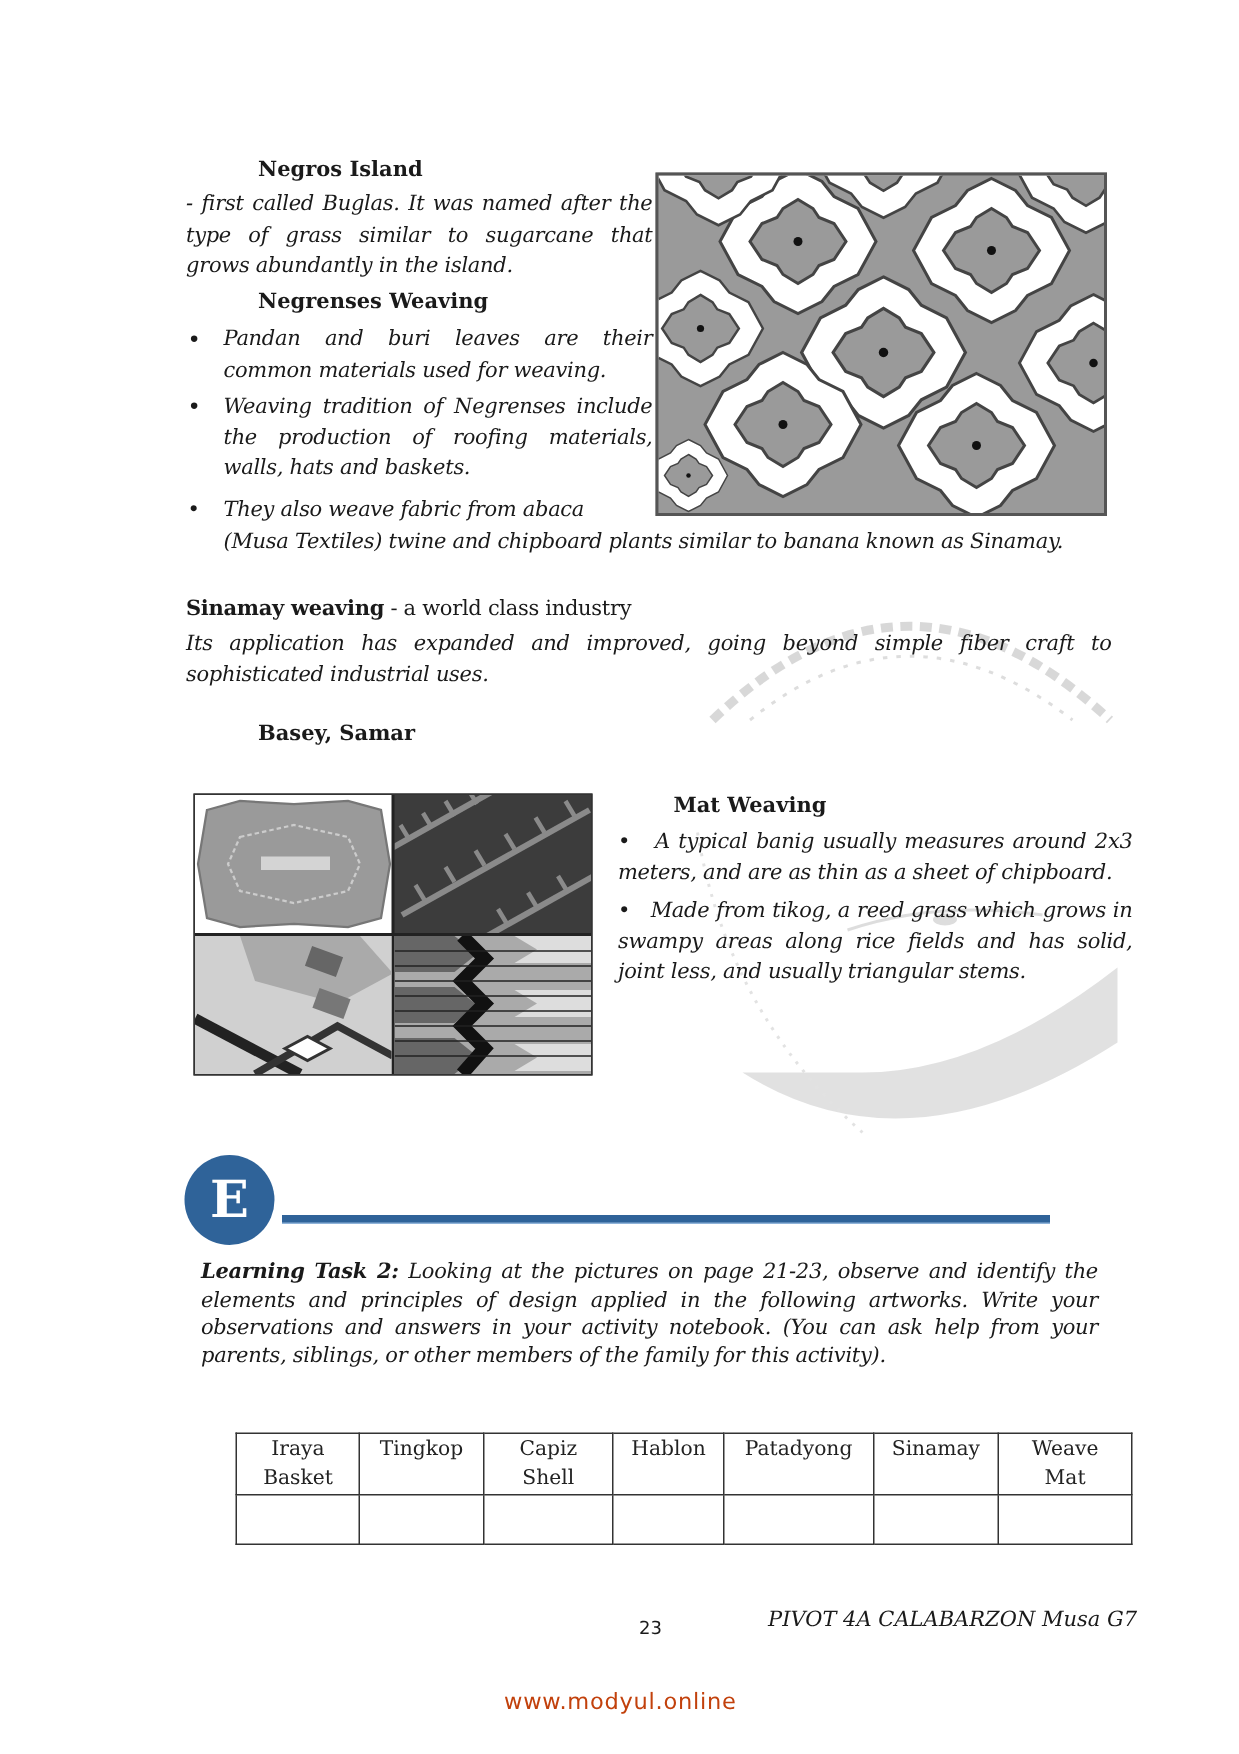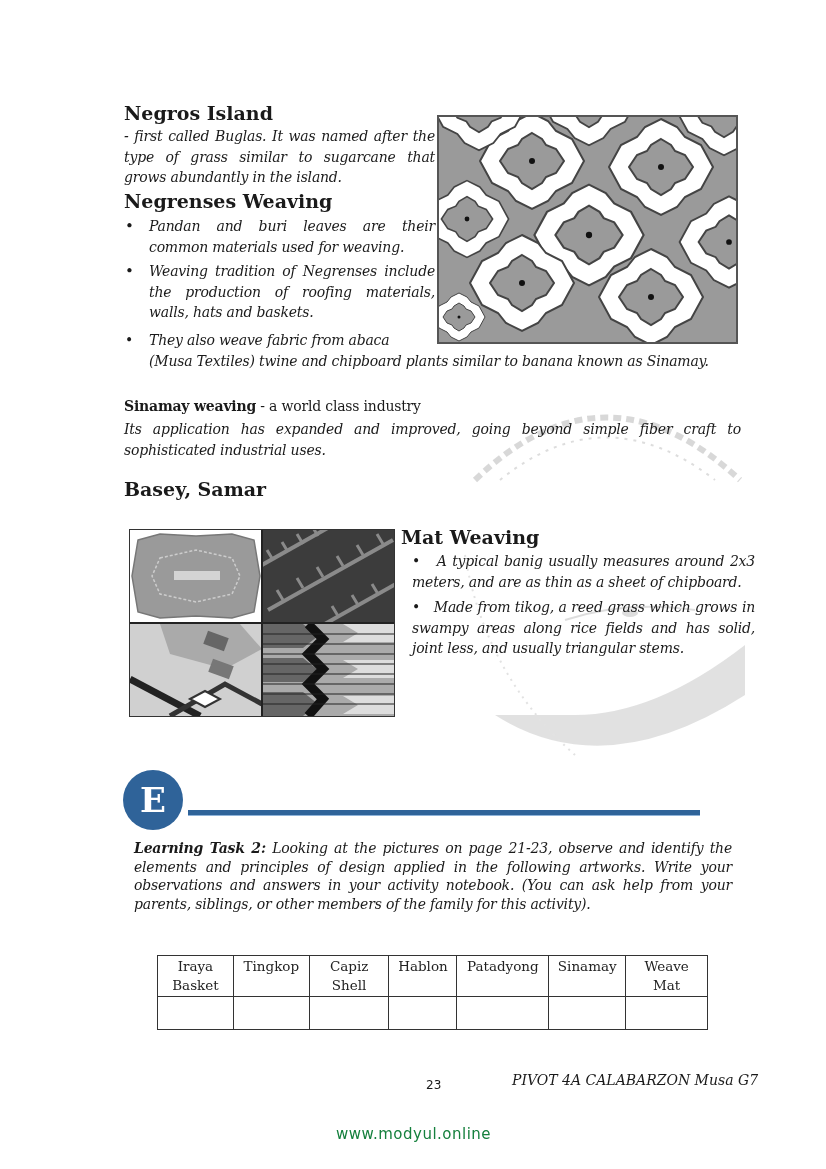--- a/index.html
+++ b/index.html
@@ -1,36 +1,36 @@
 <!DOCTYPE html>
 <html><head>
   <meta charset="utf-8">
   <style>
     * { margin: 0; padding: 0; box-sizing: border-box; }
     html, body { width: 826px; height: 1169px; background: #ffffff; overflow: hidden; }
     body { position: relative; font-family: "DejaVu Serif", "Liberation Serif", serif; color: #1a1a1a; }
     .abs { position: absolute; }
     .b { font-weight: bold; }
     .just { text-align: justify; text-align-last: auto; font-style: italic; }
-    .heading { font-family: "DejaVu Serif", serif; font-weight: bold; font-size: 19px; line-height: 20px; }
+    .heading { font-family: "DejaVu Serif", serif; font-weight: bold; font-size: 14px; line-height: 20px; margin-left: 48px; }
     .body15 { font-family: "DejaVu Serif", serif; font-size: 14px; line-height: 20.5px; letter-spacing: -0.2px; }
     ul.bullets { list-style: none; }
     ul.bullets li { position: relative; padding-left: 25px; margin-bottom: 4px; }
     ul.bullets li::before { content: "\2022"; position: absolute; left: 1px; top: 0; font-size: 15px; }
     .pattern { border: 2px solid #555; background: #9a9a9a; overflow: hidden; }
     .watermark { opacity: 0.28; pointer-events: none; }
     .e-badge { width: 60px; height: 60px; border-radius: 50%; background: #2f6399; color: #fff; display: flex; align-items: center; justify-content: center; font-family: "DejaVu Serif", serif; font-weight: bold; font-size: 34px; }
     .e-bar { height: 6px; background: #2f6399; border-bottom: 1px solid #8fb3d9; }
     table.task { border-collapse: collapse; font-family: "DejaVu Serif", serif; font-size: 13.5px; color: #222; }
     table.task td { border: 1.5px solid #333; text-align: center; vertical-align: top; padding: 1px 4px; line-height: 19px; }
     table.task tr.hdr td { height: 38px; }
     table.task tr.ans td { height: 33px; }
     .footer-page { font-family: "DejaVu Sans", sans-serif; font-size: 12px; }
     .footer-title { font-family: "DejaVu Serif", serif; font-style: italic; font-size: 14px; }
-    .site { font-family: "DejaVu Sans", sans-serif; font-size: 15px; color: #15803d; letter-spacing: 0.5px; }
+    .site { font-family: "DejaVu Sans", sans-serif; font-size: 15px; color: #c2410c; letter-spacing: 0.5px; }
   </style>
 </head>
 <body>
 
 <svg class="abs watermark" style="left:455px; top:385px;" width="300" height="400" viewBox="0 0 300 400">
   <path d="M20 95 Q150 -30 285 95" fill="none" stroke="#777" stroke-width="6" stroke-dasharray="8 5"></path>
   <path d="M45 95 Q150 10 260 95" fill="none" stroke="#888" stroke-width="2" stroke-dasharray="3 6"></path>
   <path d="M110 235 Q170 215 240 225" fill="none" stroke="#888" stroke-width="2"></path>
   <ellipse cx="175" cy="228" rx="8" ry="4" fill="#888"></ellipse>
   <path d="M40 330 Q150 400 290 310 L290 260 Q200 330 120 330 Z" fill="#888" opacity="0.9"></path>
@@ -151,21 +151,21 @@
   </div>
 </div>
 
 <div class="abs e-badge" style="left:123px; top:770px;">E</div>
 <div class="abs e-bar" style="left:188px; top:810px; width:512px;"></div>
 
 <div class="abs body15 just" style="left:134px; top:839px; width:598px; line-height:18.5px;">
   <span class="b">Learning Task 2:</span><span> Looking at the pictures on page 21-23, observe and identify the elements and principles of design applied in the following artworks. Write your observations and answers in your activity notebook.  (You can ask help from your parents, siblings, or other members of the family for this activity).</span>
 </div>
 
-<table class="abs task" style="left:157px; top:955px; width:551px;">
+<table class="abs task" style="left:157px; top:955px; width:598px;">
   <colgroup>
     <col style="width:76px">
       <col style="width:76px">
       <col style="width:80px">
       <col style="width:68px">
       <col style="width:92px">
       <col style="width:77px">
       <col style="width:82px">
   </colgroup>
   <tbody>

